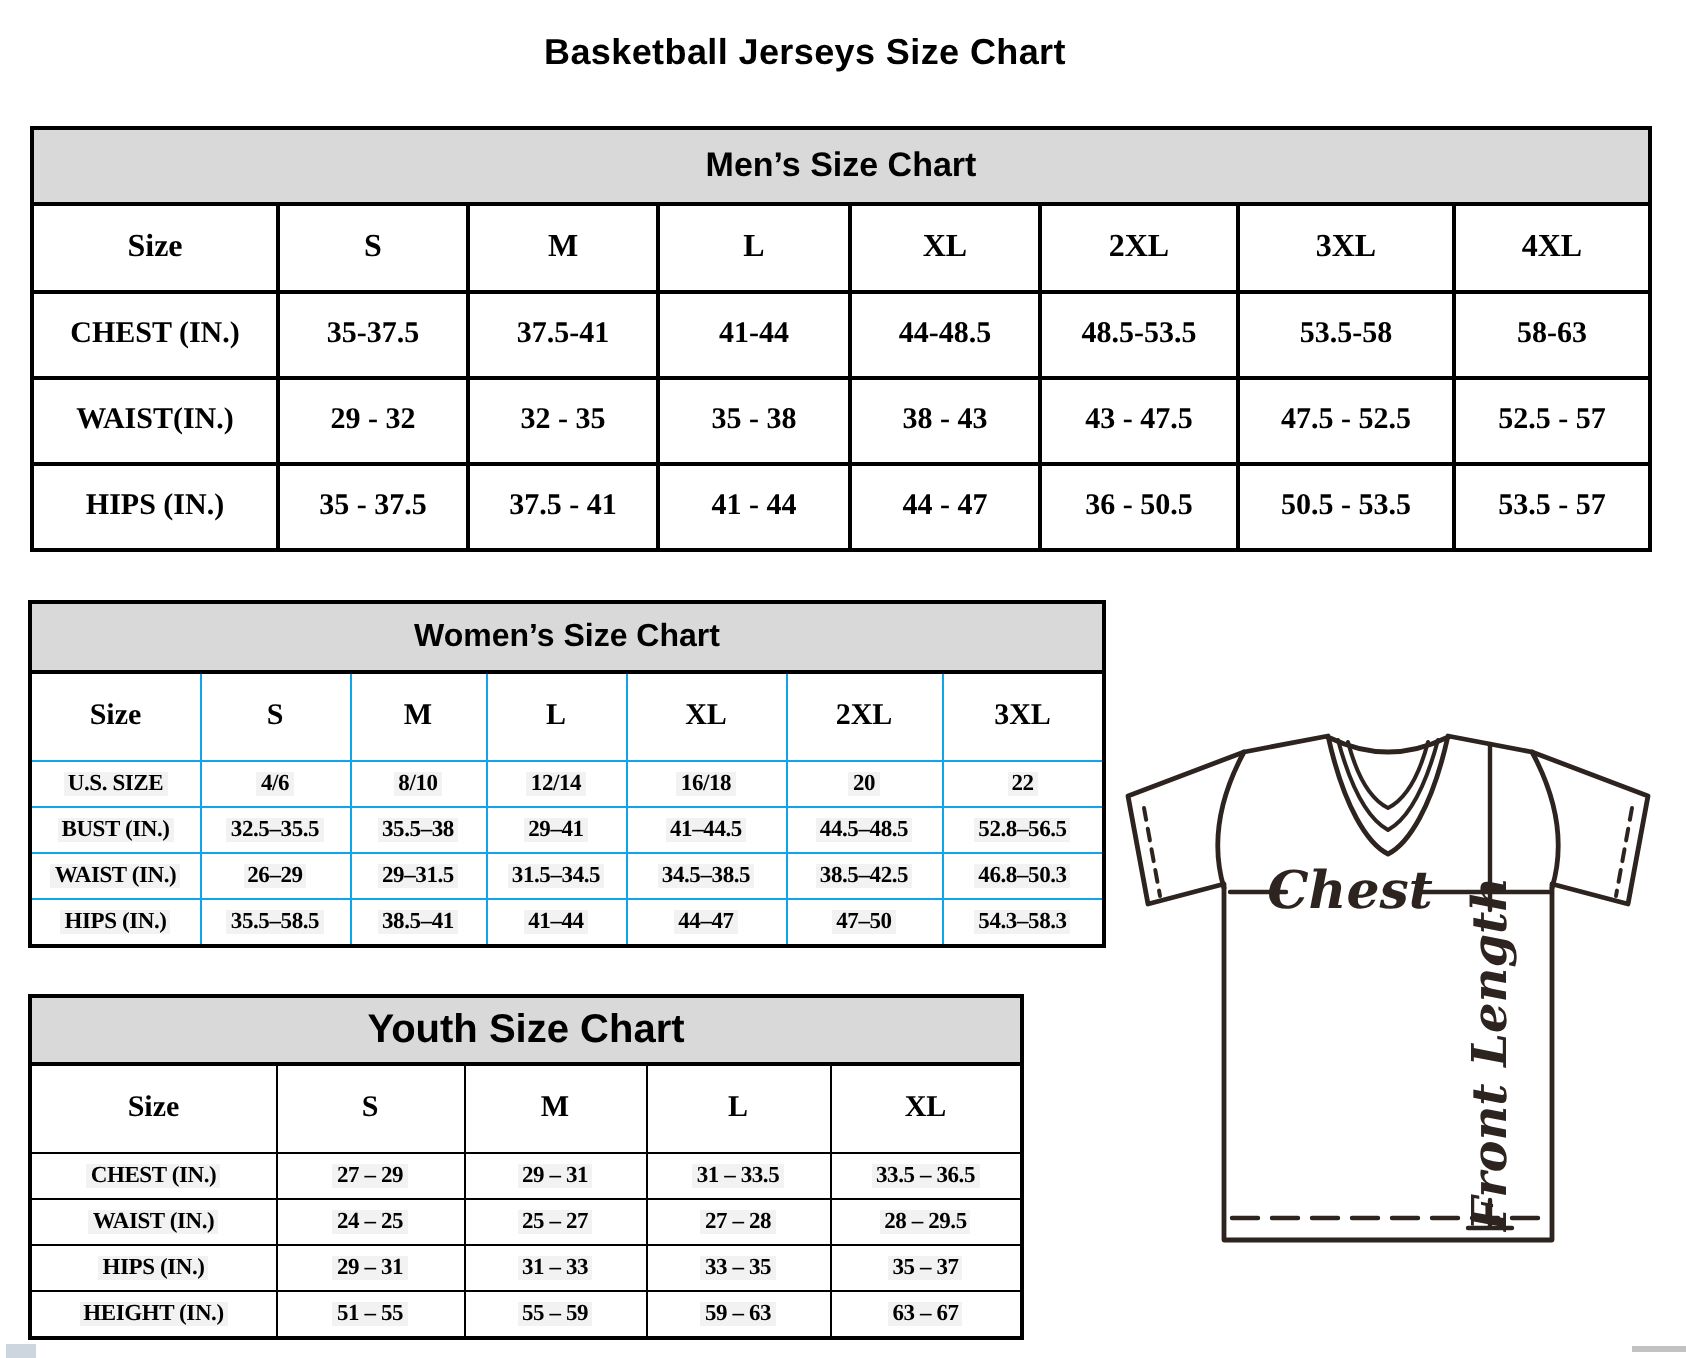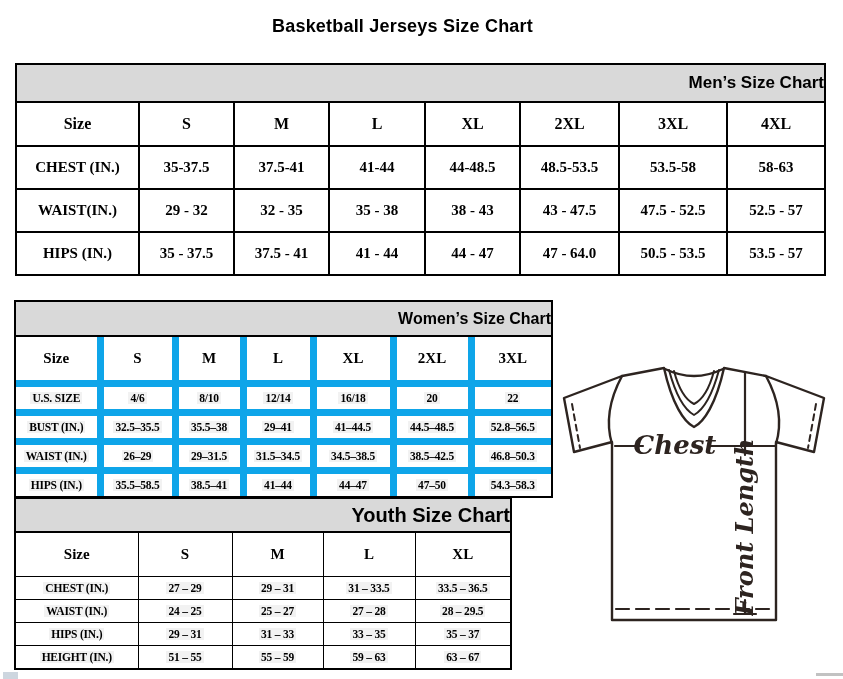--- a/index.html
+++ b/index.html
@@ -6,38 +6,38 @@
   body{
     width:843px;height:679px;position:relative;background:#ffffff;overflow:hidden;
     font-family:"Liberation Sans","DejaVu Sans",sans-serif;color:#000;
   }
   .page-title{
     position:absolute;left:0;top:16px;width:805px;text-align:center;
     font-size:18px;font-weight:bold;letter-spacing:.2px;
   }
   .tblwrap{position:absolute;border:2px solid #000;background:#fff;}
   .tblwrap .cap{
-    background:#d9d9d9;border-bottom:2px solid #000;text-align:right;
+    background:#d9d9d9;border-bottom:2px solid #000;text-align:center;
     font-weight:bold;font-size:17px;
   }
   .tblwrap table{border-collapse:collapse;table-layout:fixed;width:100%;font-family:Liberation Serif, serif;}
   .tblwrap th,.tblwrap td{
     font-weight:bold;text-align:center;vertical-align:middle;padding:0;
     overflow:hidden;white-space:nowrap;
   }
   
   .men{left:15px;top:63px;width:807px;}
   .men .cap{height:36px;line-height:36px;}
   .men th,.men td{border:2px solid #000;font-size:15px;}
   .men thead th{height:42px;font-size:16px;}
   .men tbody th,.men tbody td{height:41px;}
   
   .women{left:14px;top:300px;width:535px;}
   .women .cap{height:33px;line-height:33px;font-size:16px;}
-  .women th,.women td{border:7px solid #0ea5e9;}
+  .women th,.women td{border:1px solid #0ea5e9;}
   .women thead th{height:43px;font-size:15px;}
   .women tbody th,.women tbody td{height:22px;font-size:11.5px;letter-spacing:-.2px;}
   
   .youth{left:14px;top:497px;width:494px;}
   .youth .cap{height:32px;line-height:32px;font-size:20px;}
   .youth th,.youth td{border:1px solid #000;}
   .youth thead th{height:43px;font-size:15px;}
   .youth tbody th,.youth tbody td{height:22px;font-size:11.5px;letter-spacing:-.2px;}
   
   .tblwrap tr>*:first-child{border-left:none;}
@@ -105,21 +105,21 @@
           <td><span>43 - 47.5</span></td>
           <td><span>47.5 - 52.5</span></td>
           <td><span>52.5 - 57</span></td>
         </tr>
         <tr>
           <th><span>HIPS (IN.)</span></th>
           <td><span>35 - 37.5</span></td>
           <td><span>37.5 - 41</span></td>
           <td><span>41 - 44</span></td>
           <td><span>44 - 47</span></td>
-          <td><span>47 - 64.0</span></td>
+          <td><span>36 - 50.5</span></td>
           <td><span>50.5 - 53.5</span></td>
           <td><span>53.5 - 57</span></td>
         </tr>
       </tbody>
   </table>
 </div>
 
 <div class="tblwrap women">
   <div class="cap">Women’s Size Chart</div>
   <table>

